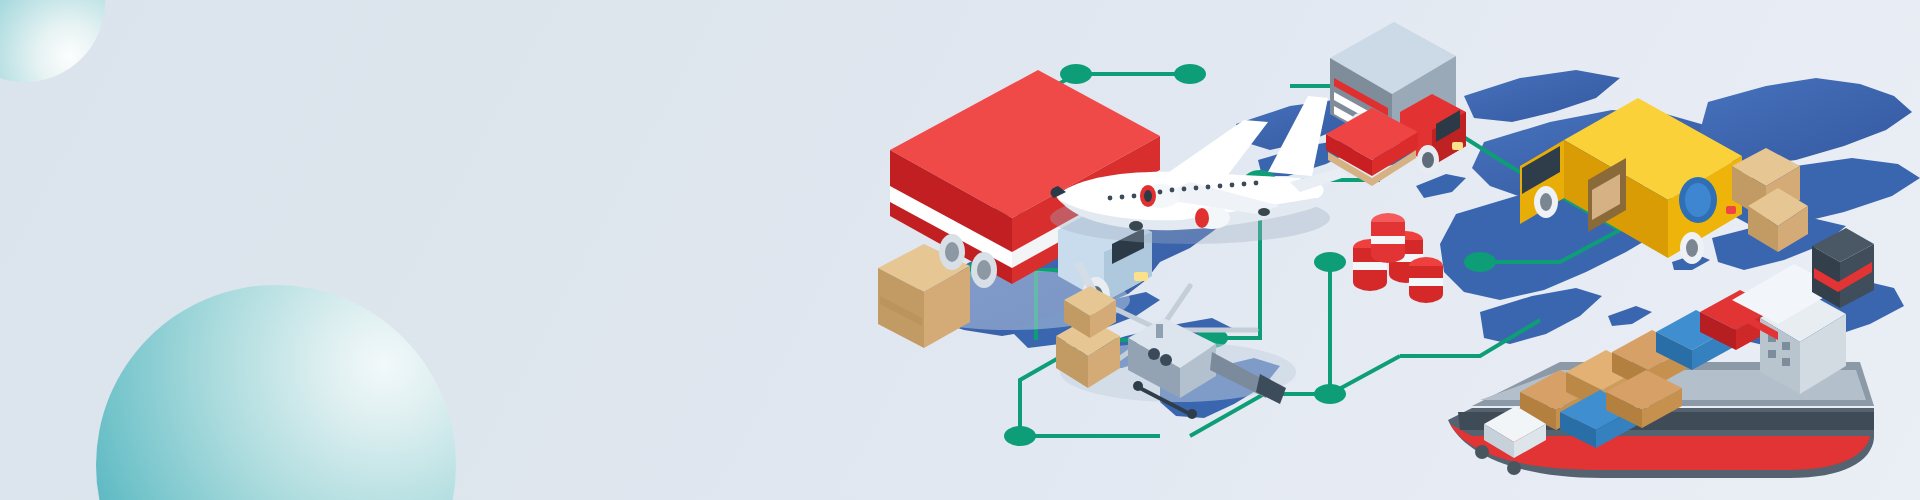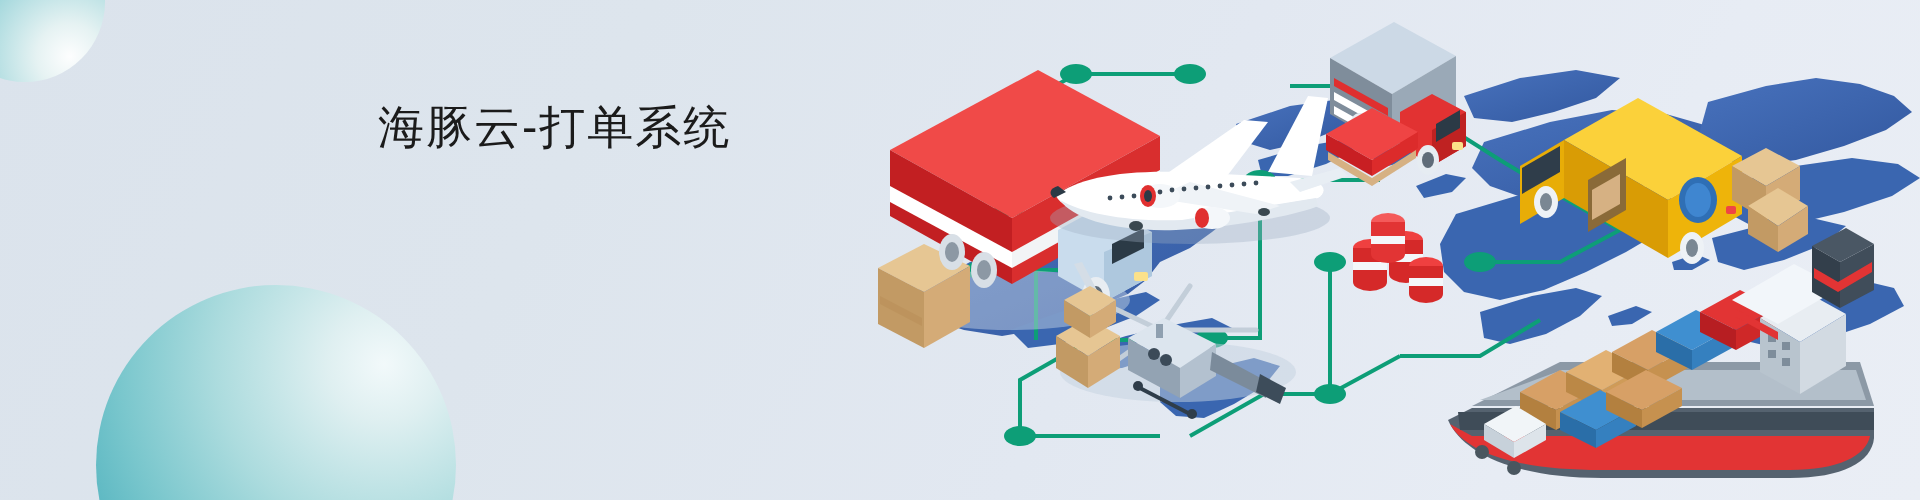--- a/index.html
+++ b/index.html
@@ -44,21 +44,20 @@
 </style>
 </head>
 <body>
 
 <div class="banner">
 
   <div class="sphere sphere-tl"></div>
   <div class="sphere sphere-bl"></div>
 
   <div class="copy">
-    <h1 class="title">海豚云-打单系统</h1>
   </div>
 
   <div class="art">
     <svg viewBox="0 0 1060 500" xmlns="http://www.w3.org/2000/svg" aria-hidden="true">
       <defs>
         <linearGradient id="gMapA" x1="0" y1="0" x2="1" y2="1">
           <stop offset="0" stop-color="#4872bd"></stop>
             <stop offset="1" stop-color="#32589f"></stop>
         </linearGradient>
         <linearGradient id="gRed" x1="0" y1="0" x2="0" y2="1">

